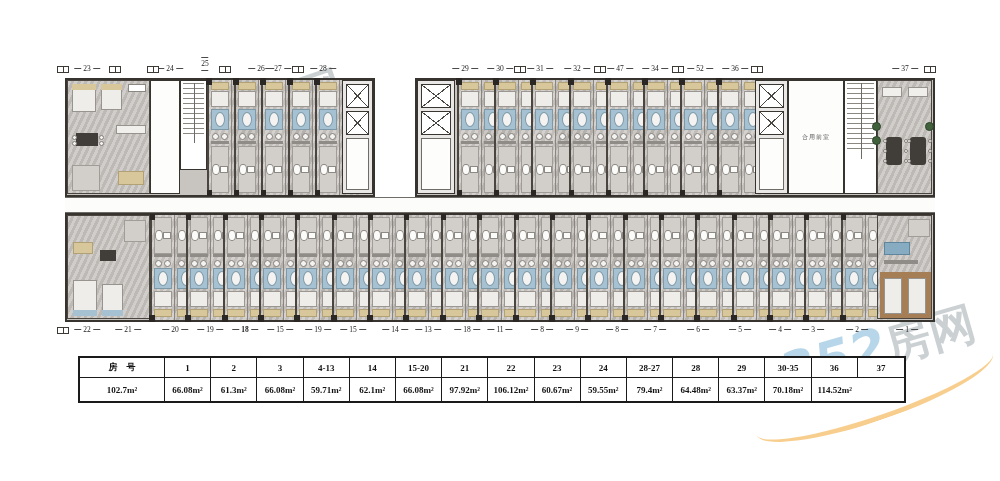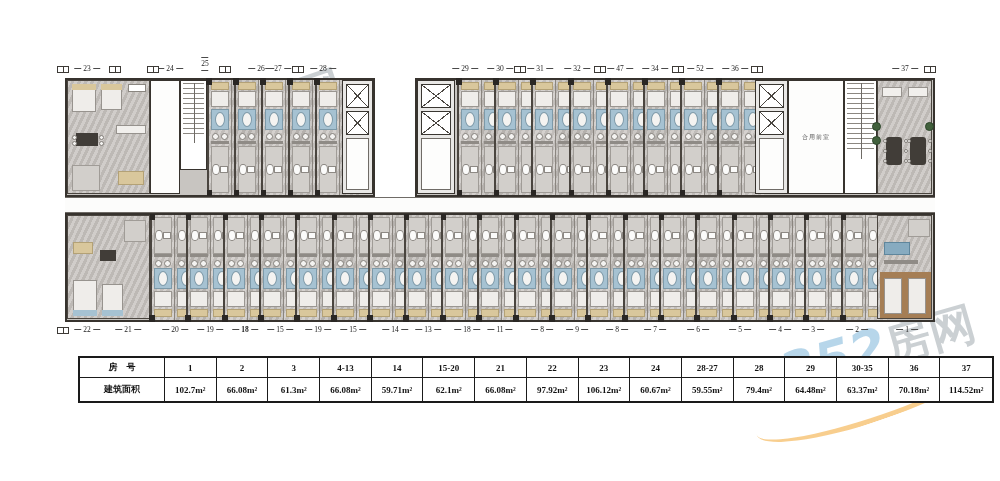--- a/index.html
+++ b/index.html
@@ -47,21 +47,21 @@
            background-image:repeating-linear-gradient(115deg, rgba(255,255,255,.20) 0 3px, rgba(0,0,0,.045) 3px 6px);}
   .fur{position:absolute;box-sizing:border-box;}
   .greenplant{position:absolute;width:7px;height:7px;border-radius:50%;background:#41603c;border:1px solid #2c452a;}
   
   .tick{position:absolute;display:flex;align-items:center;gap:2px;transform:translateX(-50%);}
   .tick .dash{width:7px;height:1px;background:#4a4a4a;}
   .tick .num{font-size:7.5px;color:#222;line-height:1;}
   .marker{position:absolute;width:12px;height:7px;background:#fff;border:1px solid #3d3a36;box-sizing:border-box;transform:translateX(-50%);}
   .marker:after{content:"";position:absolute;left:50%;top:0;bottom:0;width:1px;background:#3d3a36;}
   
-  .area-table{position:absolute;left:78px;top:356px;width:916px;border:2px solid #1a1a1a;
+  .area-table{position:absolute;left:78px;top:356px;width:828px;border:2px solid #1a1a1a;
               display:grid;grid-template-columns:85px repeat(16, 1fr);box-sizing:border-box;background:#fff;}
   .cell{border-right:1px solid #1a1a1a;border-bottom:1px solid #1a1a1a;box-sizing:border-box;
         display:flex;align-items:center;justify-content:center;font-weight:bold;color:#141414;
         font-size:9px;height:20px;white-space:nowrap;}
   .cell.last{border-right:none;}
   .cell.bot{border-bottom:none;height:23px;}
   
   .wm{position:absolute;pointer-events:none;white-space:nowrap;}
   .wm-num{font-family:"DejaVu Sans",sans-serif;font-weight:bold;font-style:italic;color:rgba(124,181,216,.55);}
   .wm-cn{font-family:"DejaVu Sans",sans-serif;font-weight:bold;color:rgba(140,150,158,.45);}
@@ -1591,21 +1591,20 @@
       <div class="cell ">21</div>
       <div class="cell ">22</div>
       <div class="cell ">23</div>
       <div class="cell ">24</div>
       <div class="cell ">28-27</div>
       <div class="cell ">28</div>
       <div class="cell ">29</div>
       <div class="cell ">30-35</div>
       <div class="cell ">36</div>
       <div class="cell last">37</div>
-      <div class="cell bot">建筑面积</div>
       <div class="cell bot">102.7m²</div>
       <div class="cell bot">66.08m²</div>
       <div class="cell bot">61.3m²</div>
       <div class="cell bot">66.08m²</div>
       <div class="cell bot">59.71m²</div>
       <div class="cell bot">62.1m²</div>
       <div class="cell bot">66.08m²</div>
       <div class="cell bot">97.92m²</div>
       <div class="cell bot">106.12m²</div>
       <div class="cell bot">60.67m²</div>

